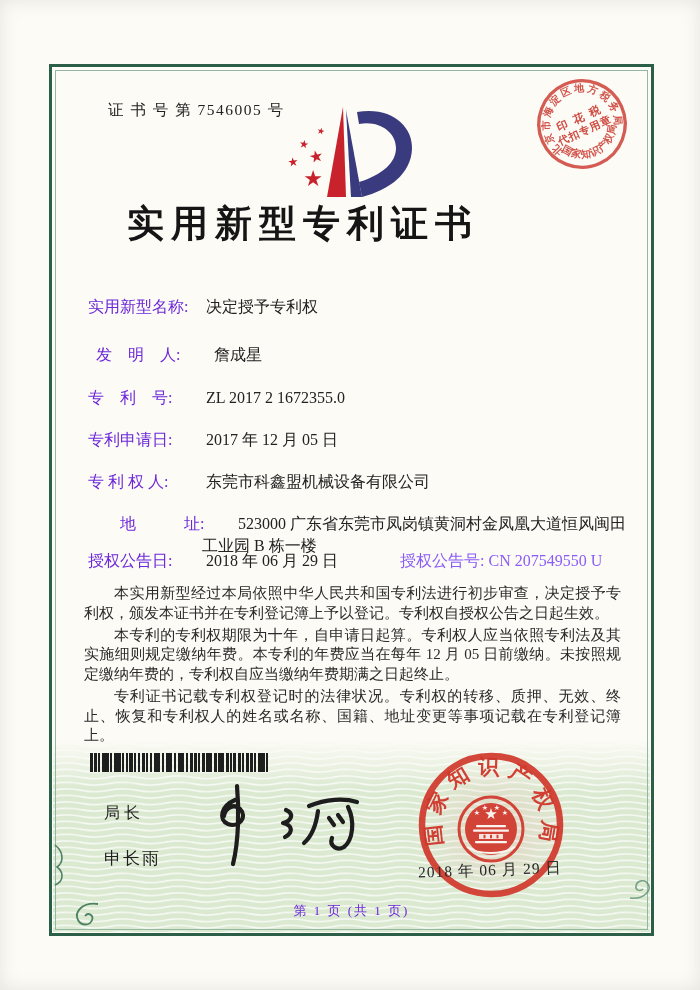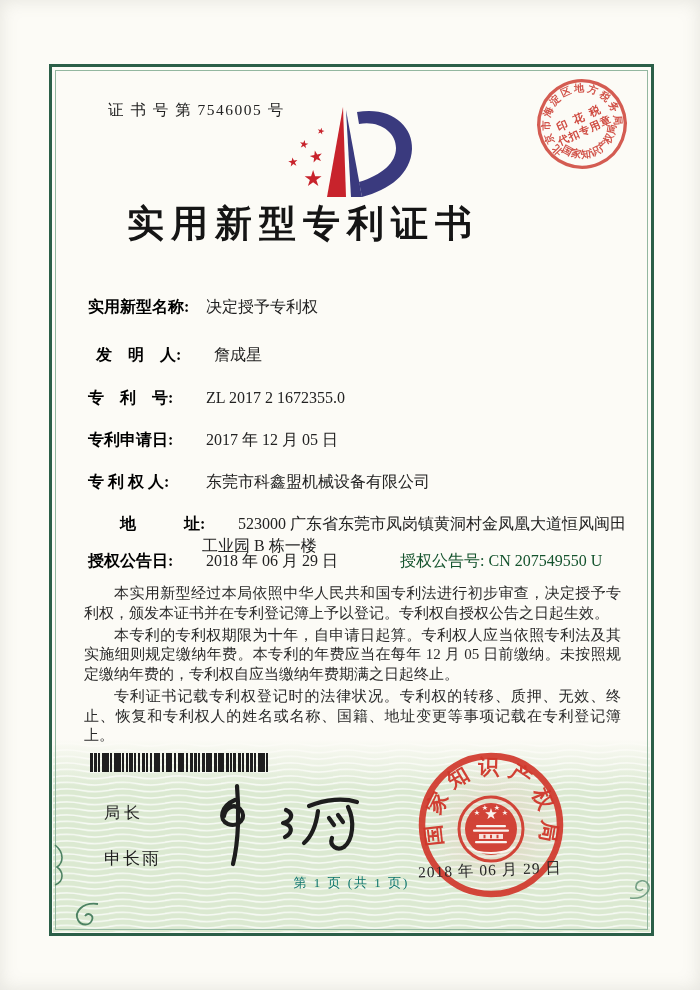--- a/index.html
+++ b/index.html
@@ -25,24 +25,24 @@
     background:linear-gradient(#fcfbf6 8%, rgba(252,251,246,0) 100%);}
   .halo{position:absolute; left:390px; top:730px; width:210px; height:200px;
     background:radial-gradient(closest-side, rgba(242,170,160,.28), rgba(242,170,160,0) 70%);}
   
   .cert-no{position:absolute; left:74px; top:100px; font-size:15.5px; letter-spacing:1.5px; color:#222;margin-left:34px;}
   .logo{position:absolute; left:277px; top:104px; width:150px; height:97px;}
   .title{position:absolute; left:49px; top:199px; width:508px; text-align:center;
     font-size:37px; font-weight:700; letter-spacing:7px; color:#151515;}
   
   .row{position:absolute; left:88px; font-size:16px; white-space:nowrap;}
-  .row .lbl{display:inline-block; width:114px; color:#000000;font-weight:bold;}
+  .row .lbl{display:inline-block; width:114px; color:#6d28d9;}
   .row .val{color:#222;}
   .addr2{position:absolute; left:202px; top:536px; font-size:16px; color:#222;}
-  .grant-right{position:absolute; left:400px; top:551px; font-size:16px; white-space:nowrap; color:#14532d;}
+  .grant-right{position:absolute; left:400px; top:551px; font-size:16px; white-space:nowrap; color:#8b5cf6;}
   
   .paras{position:absolute; left:84px; top:584px; width:537px;
     font-size:15px; line-height:19.6px; text-align:justify; color:#2a2a2a;}
   .paras p{margin:0 0 2.5px 0; text-indent:2em;}
   
   .barcode{position:absolute; left:90px; top:753px; width:178px; height:19px;
     background-image:
       repeating-linear-gradient(90deg,#1e1e1e 0 2px,transparent 2px 4px),
       repeating-linear-gradient(90deg,#1e1e1e 0 1px,transparent 1px 6px),
       repeating-linear-gradient(90deg,#1e1e1e 0 3px,transparent 3px 13px);}
@@ -50,22 +50,22 @@
   .sig-title{position:absolute; left:104px; top:803px; font-size:16px; letter-spacing:4px; color:#1f1f1f;}
   .sig-name{position:absolute; left:104px; top:835px; font-size:17px; letter-spacing:2px; color:#1f1f1f;margin-top:12px;}
   .sig-svg{position:absolute; left:196px; top:780px;}
   
   .seal-svg{position:absolute; left:411px; top:745px;}
   .seal-date{position:absolute; left:418px; top:860px; width:150px; font-size:15.5px;
     letter-spacing:1px; color:#272727; transform:rotate(-2deg); white-space:nowrap;}
   
   .stamp-svg{position:absolute; left:534px; top:76px; transform:rotate(-24deg);}
   
-  .footer{position:absolute; left:49px; top:874px; width:605px; text-align:center;
-    font-size:13px; letter-spacing:2px; color:#0f766e;}
+  .footer{position:absolute; left:49px; top:902px; width:605px; text-align:center;
+    font-size:13px; letter-spacing:2px; color:#6d28d9;}
   .orn{position:absolute;}
   text{font-family:"Liberation Serif","DejaVu Serif",serif;}
 </style>
 </head>
 <body>
 
 <div class="page">
 
   <div class="greenband">
     <svg width="597" height="197" xmlns="http://www.w3.org/2000/svg">

